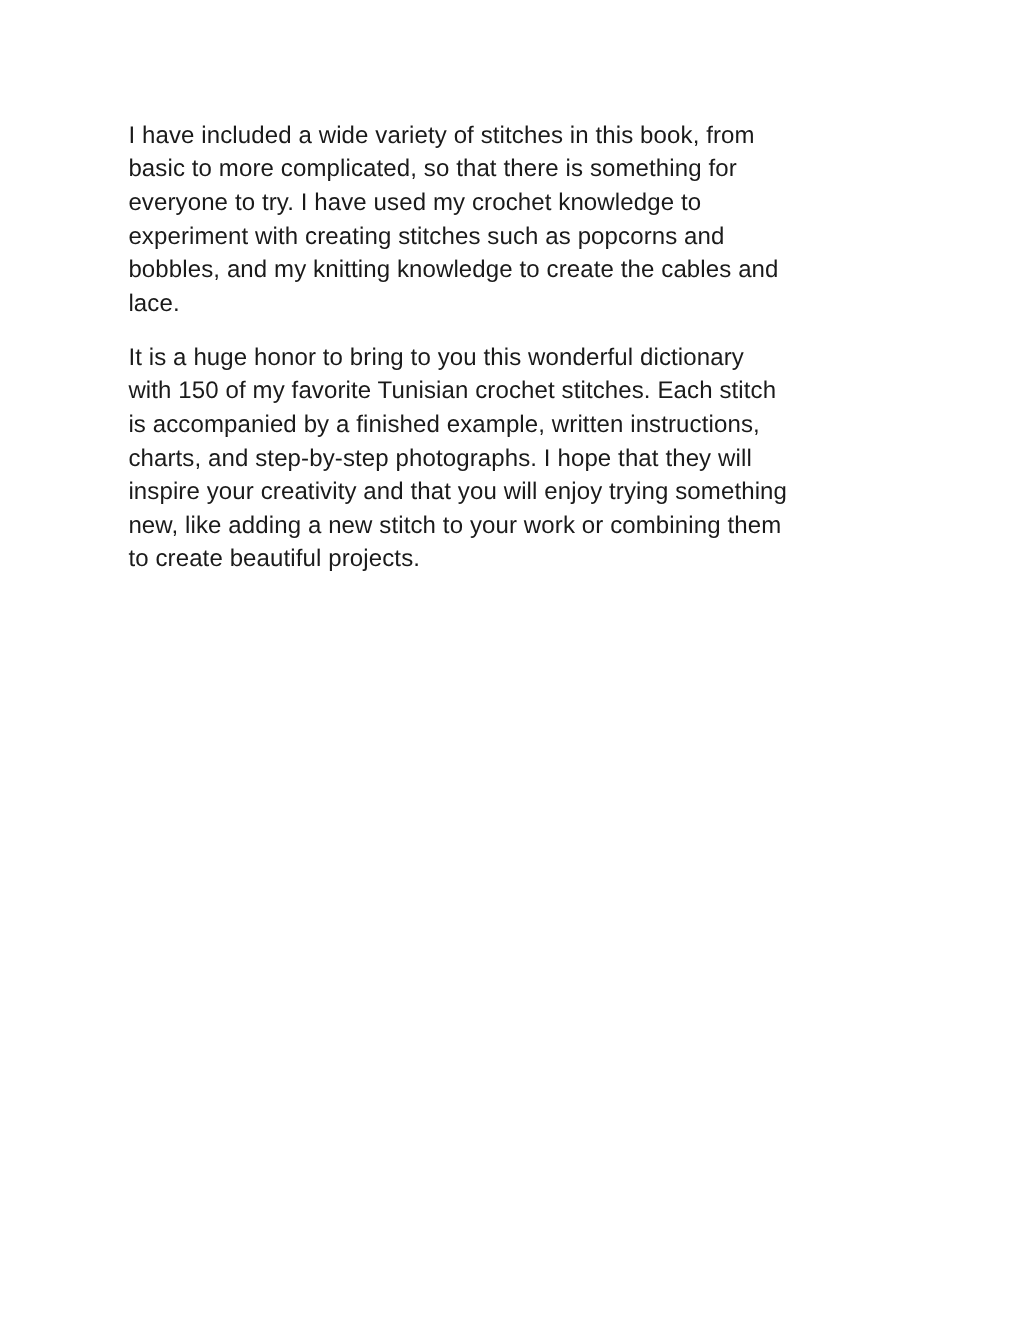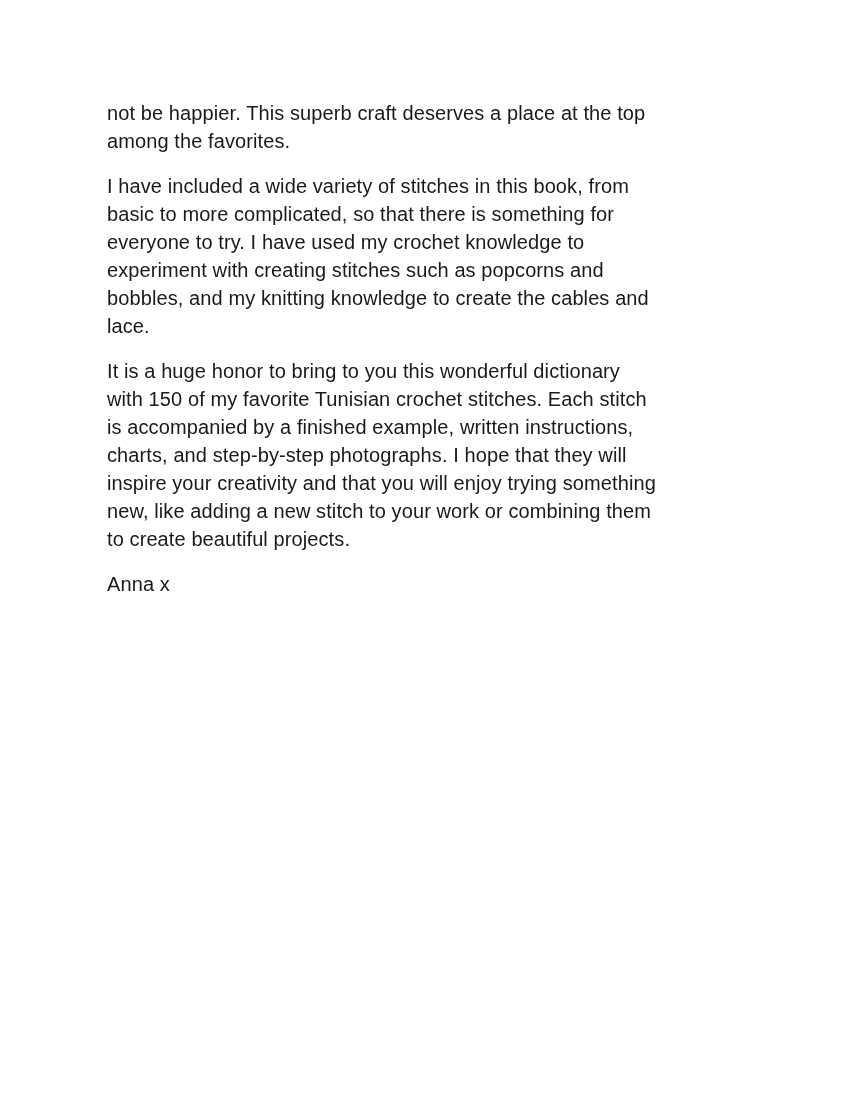--- a/index.html
+++ b/index.html
@@ -31,30 +31,27 @@
   }
   .signature {
     margin-bottom: 0;
   }
 </style>
 </head>
 <body>
 
 <div class="page">
   <div class="text-block">
-    <p class="para">not be happier. This superb craft deserves a place at the top
-among the favorites.</p>
     <p class="para">I have included a wide variety of stitches in this book, from
 basic to more complicated, so that there is something for
 everyone to try. I have used my crochet knowledge to
 experiment with creating stitches such as popcorns and
 bobbles, and my knitting knowledge to create the cables and
 lace.</p>
     <p class="para">It is a huge honor to bring to you this wonderful dictionary
 with 150 of my favorite Tunisian crochet stitches. Each stitch
 is accompanied by a finished example, written instructions,
 charts, and step-by-step photographs. I hope that they will
 inspire your creativity and that you will enjoy trying something
 new, like adding a new stitch to your work or combining them
 to create beautiful projects.</p>
-    <p class="para signature">Anna x</p>
   </div>
 </div>
 
 </body></html>

